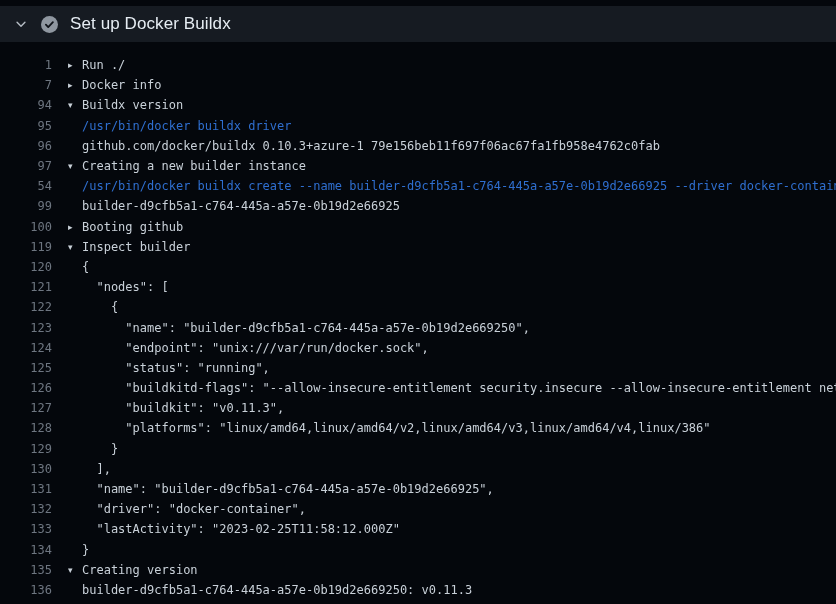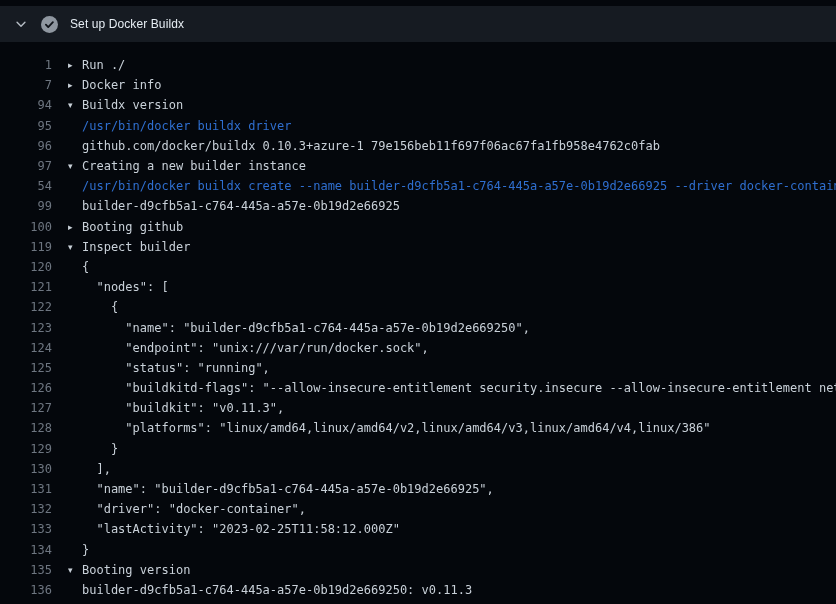--- a/index.html
+++ b/index.html
@@ -9,21 +9,21 @@
   *{margin:0;padding:0;box-sizing:border-box;}
   html,body{width:836px;height:604px;overflow:hidden;}
   body{background:var(--bg);font-family:"Liberation Sans",sans-serif;}
   .page{width:836px;height:604px;}
   .step-header{
     margin-top:6px;height:36px;background:var(--header-bg);
     display:flex;align-items:center;padding-left:14px;cursor:pointer;
   }
   .chev{width:14px;height:14px;display:inline-flex;align-items:center;justify-content:center;}
   .status-circle{margin-left:13px;width:17px;height:17px;display:inline-flex;}
-  .step-title{margin-left:12px;color:var(--title);font-size:12px;font-weight:500;letter-spacing:.1px;}
+  .step-title{margin-left:12px;color:var(--title);font-size:17px;font-weight:500;letter-spacing:.1px;}
   .log{padding-top:13px;font-family:"DejaVu Sans Mono","Liberation Mono",monospace;font-size:12px;}
   .row{height:20.2px;display:flex;align-items:center;white-space:pre;overflow:hidden;}
   .num{display:inline-block;width:52px;flex:0 0 52px;text-align:right;color:var(--muted);cursor:pointer;}
   .arrow{display:inline-block;margin-left:16px;width:14px;flex:0 0 14px;color:var(--icon);
          font-size:9px;line-height:20.2px;font-family:"DejaVu Sans",sans-serif;}
   .text{color:var(--text);white-space:pre;}
   .text.cmd{color:var(--cmd);}
   .grp-row{cursor:pointer;}
 </style>
 </head>
@@ -63,16 +63,16 @@
       <div class="row"><span class="num">125</span><span class="arrow"></span><span class="text">      "status": "running",</span></div>
       <div class="row"><span class="num">126</span><span class="arrow"></span><span class="text">      "buildkitd-flags": "--allow-insecure-entitlement security.insecure --allow-insecure-entitlement network</span></div>
       <div class="row"><span class="num">127</span><span class="arrow"></span><span class="text">      "buildkit": "v0.11.3",</span></div>
       <div class="row"><span class="num">128</span><span class="arrow"></span><span class="text">      "platforms": "linux/amd64,linux/amd64/v2,linux/amd64/v3,linux/amd64/v4,linux/386"</span></div>
       <div class="row"><span class="num">129</span><span class="arrow"></span><span class="text">    }</span></div>
       <div class="row"><span class="num">130</span><span class="arrow"></span><span class="text">  ],</span></div>
       <div class="row"><span class="num">131</span><span class="arrow"></span><span class="text">  "name": "builder-d9cfb5a1-c764-445a-a57e-0b19d2e66925",</span></div>
       <div class="row"><span class="num">132</span><span class="arrow"></span><span class="text">  "driver": "docker-container",</span></div>
       <div class="row"><span class="num">133</span><span class="arrow"></span><span class="text">  "lastActivity": "2023-02-25T11:58:12.000Z"</span></div>
       <div class="row"><span class="num">134</span><span class="arrow"></span><span class="text">}</span></div>
-      <div class="row grp-row"><span class="num">135</span><span class="arrow">▾</span><span class="text">Booting version</span></div>
+      <div class="row grp-row"><span class="num">135</span><span class="arrow">▾</span><span class="text">Creating version</span></div>
       <div class="row"><span class="num">136</span><span class="arrow"></span><span class="text">builder-d9cfb5a1-c764-445a-a57e-0b19d2e669250: v0.11.3</span></div>
     </div>
 </div>
 
 </body></html>

